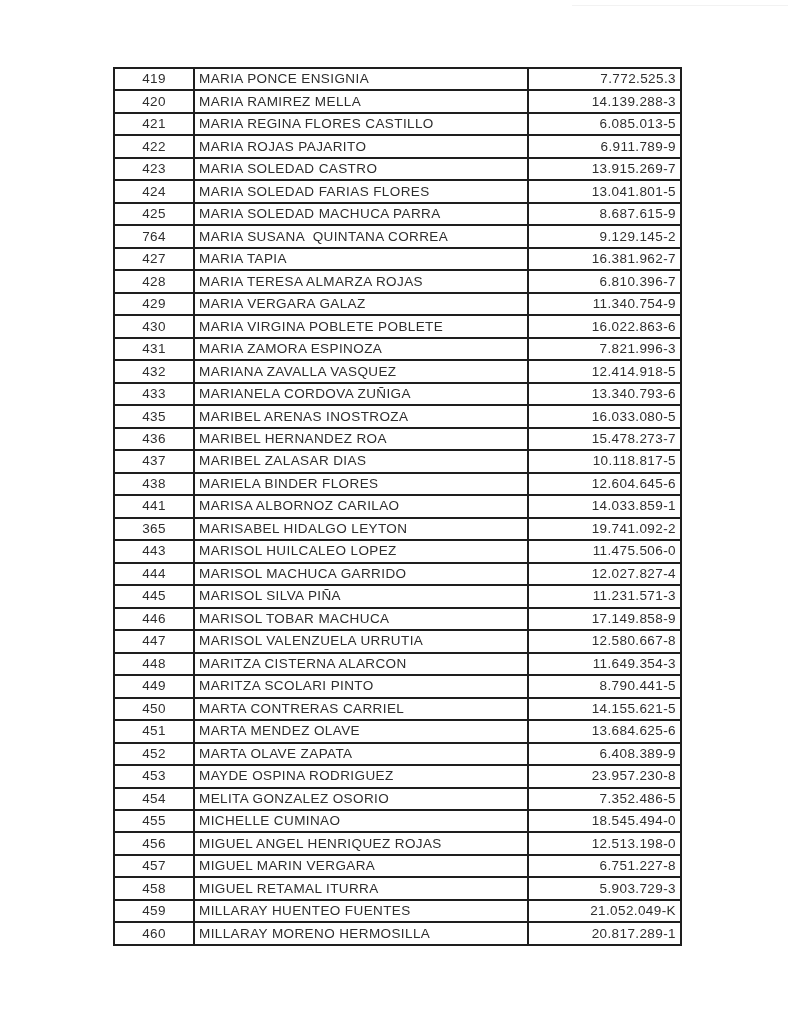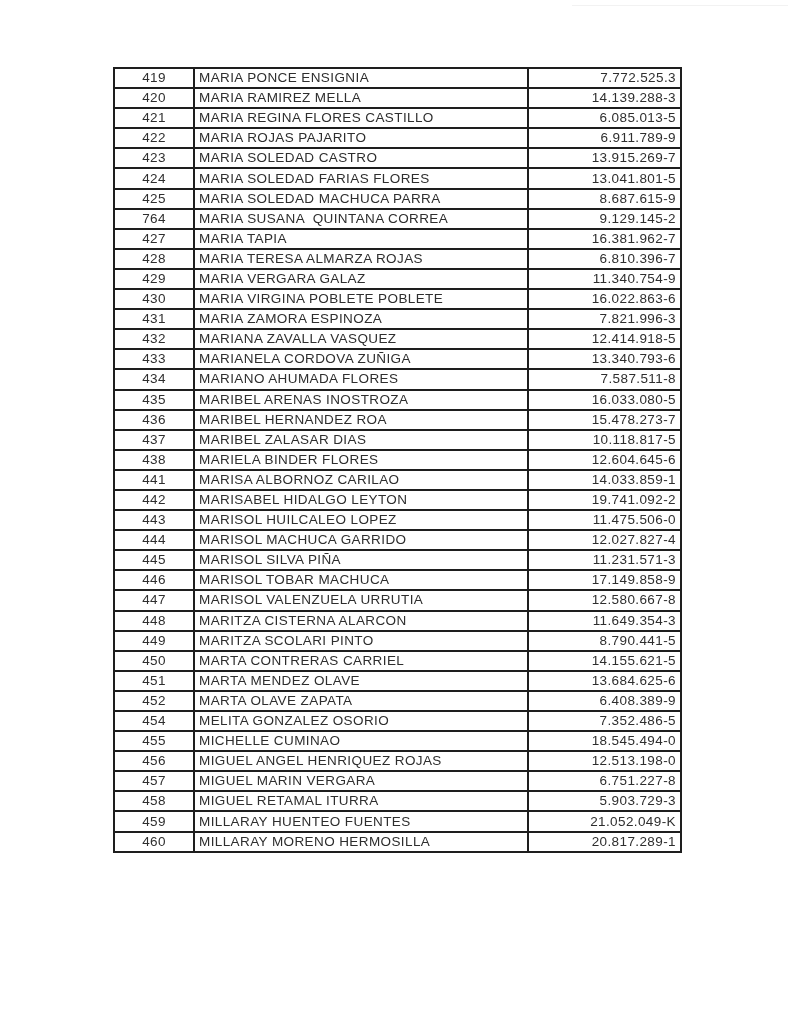--- a/index.html
+++ b/index.html
@@ -24,21 +24,21 @@
   }
   .page {
     position: absolute;
     inset: 0;
   }
   table.roster {
     position: absolute;
     left: 113px;
     top: 67px;
     width: 567px;
-    height: 786px;
+    height: 879px;
     border-collapse: collapse;
     table-layout: fixed;
   }
   table.roster col.c-index { width: 80px; }
   table.roster col.c-name  { width: 334px; }
   table.roster col.c-rut   { width: 153px; }
   table.roster td {
     border: 2px solid #1e1e1e;
     font-size: 13.5px;
     letter-spacing: 0.4px;
@@ -134,25 +134,20 @@
           <td class="cell-index">432</td>
           <td class="cell-name">MARIANA ZAVALLA VASQUEZ</td>
           <td class="cell-rut">12.414.918-5</td>
         </tr>
         <tr>
           <td class="cell-index">433</td>
           <td class="cell-name">MARIANELA CORDOVA ZUÑIGA</td>
           <td class="cell-rut">13.340.793-6</td>
         </tr>
         <tr>
-          <td class="cell-index">434</td>
-          <td class="cell-name">MARIANO AHUMADA FLORES</td>
-          <td class="cell-rut">7.587.511-8</td>
-        </tr>
-        <tr>
           <td class="cell-index">435</td>
           <td class="cell-name">MARIBEL ARENAS INOSTROZA</td>
           <td class="cell-rut">16.033.080-5</td>
         </tr>
         <tr>
           <td class="cell-index">436</td>
           <td class="cell-name">MARIBEL HERNANDEZ ROA</td>
           <td class="cell-rut">15.478.273-7</td>
         </tr>
         <tr>
@@ -164,21 +159,21 @@
           <td class="cell-index">438</td>
           <td class="cell-name">MARIELA BINDER FLORES</td>
           <td class="cell-rut">12.604.645-6</td>
         </tr>
         <tr>
           <td class="cell-index">441</td>
           <td class="cell-name">MARISA ALBORNOZ CARILAO</td>
           <td class="cell-rut">14.033.859-1</td>
         </tr>
         <tr>
-          <td class="cell-index">442</td>
+          <td class="cell-index">365</td>
           <td class="cell-name">MARISABEL HIDALGO LEYTON</td>
           <td class="cell-rut">19.741.092-2</td>
         </tr>
         <tr>
           <td class="cell-index">443</td>
           <td class="cell-name">MARISOL HUILCALEO LOPEZ</td>
           <td class="cell-rut">11.475.506-0</td>
         </tr>
         <tr>
           <td class="cell-index">444</td>
@@ -217,20 +212,25 @@
         </tr>
         <tr>
           <td class="cell-index">451</td>
           <td class="cell-name">MARTA MENDEZ OLAVE</td>
           <td class="cell-rut">13.684.625-6</td>
         </tr>
         <tr>
           <td class="cell-index">452</td>
           <td class="cell-name">MARTA OLAVE ZAPATA</td>
           <td class="cell-rut">6.408.389-9</td>
+        </tr>
+        <tr>
+          <td class="cell-index">453</td>
+          <td class="cell-name">MAYDE OSPINA RODRIGUEZ</td>
+          <td class="cell-rut">23.957.230-8</td>
         </tr>
         <tr>
           <td class="cell-index">454</td>
           <td class="cell-name">MELITA GONZALEZ OSORIO</td>
           <td class="cell-rut">7.352.486-5</td>
         </tr>
         <tr>
           <td class="cell-index">455</td>
           <td class="cell-name">MICHELLE CUMINAO</td>
           <td class="cell-rut">18.545.494-0</td>

